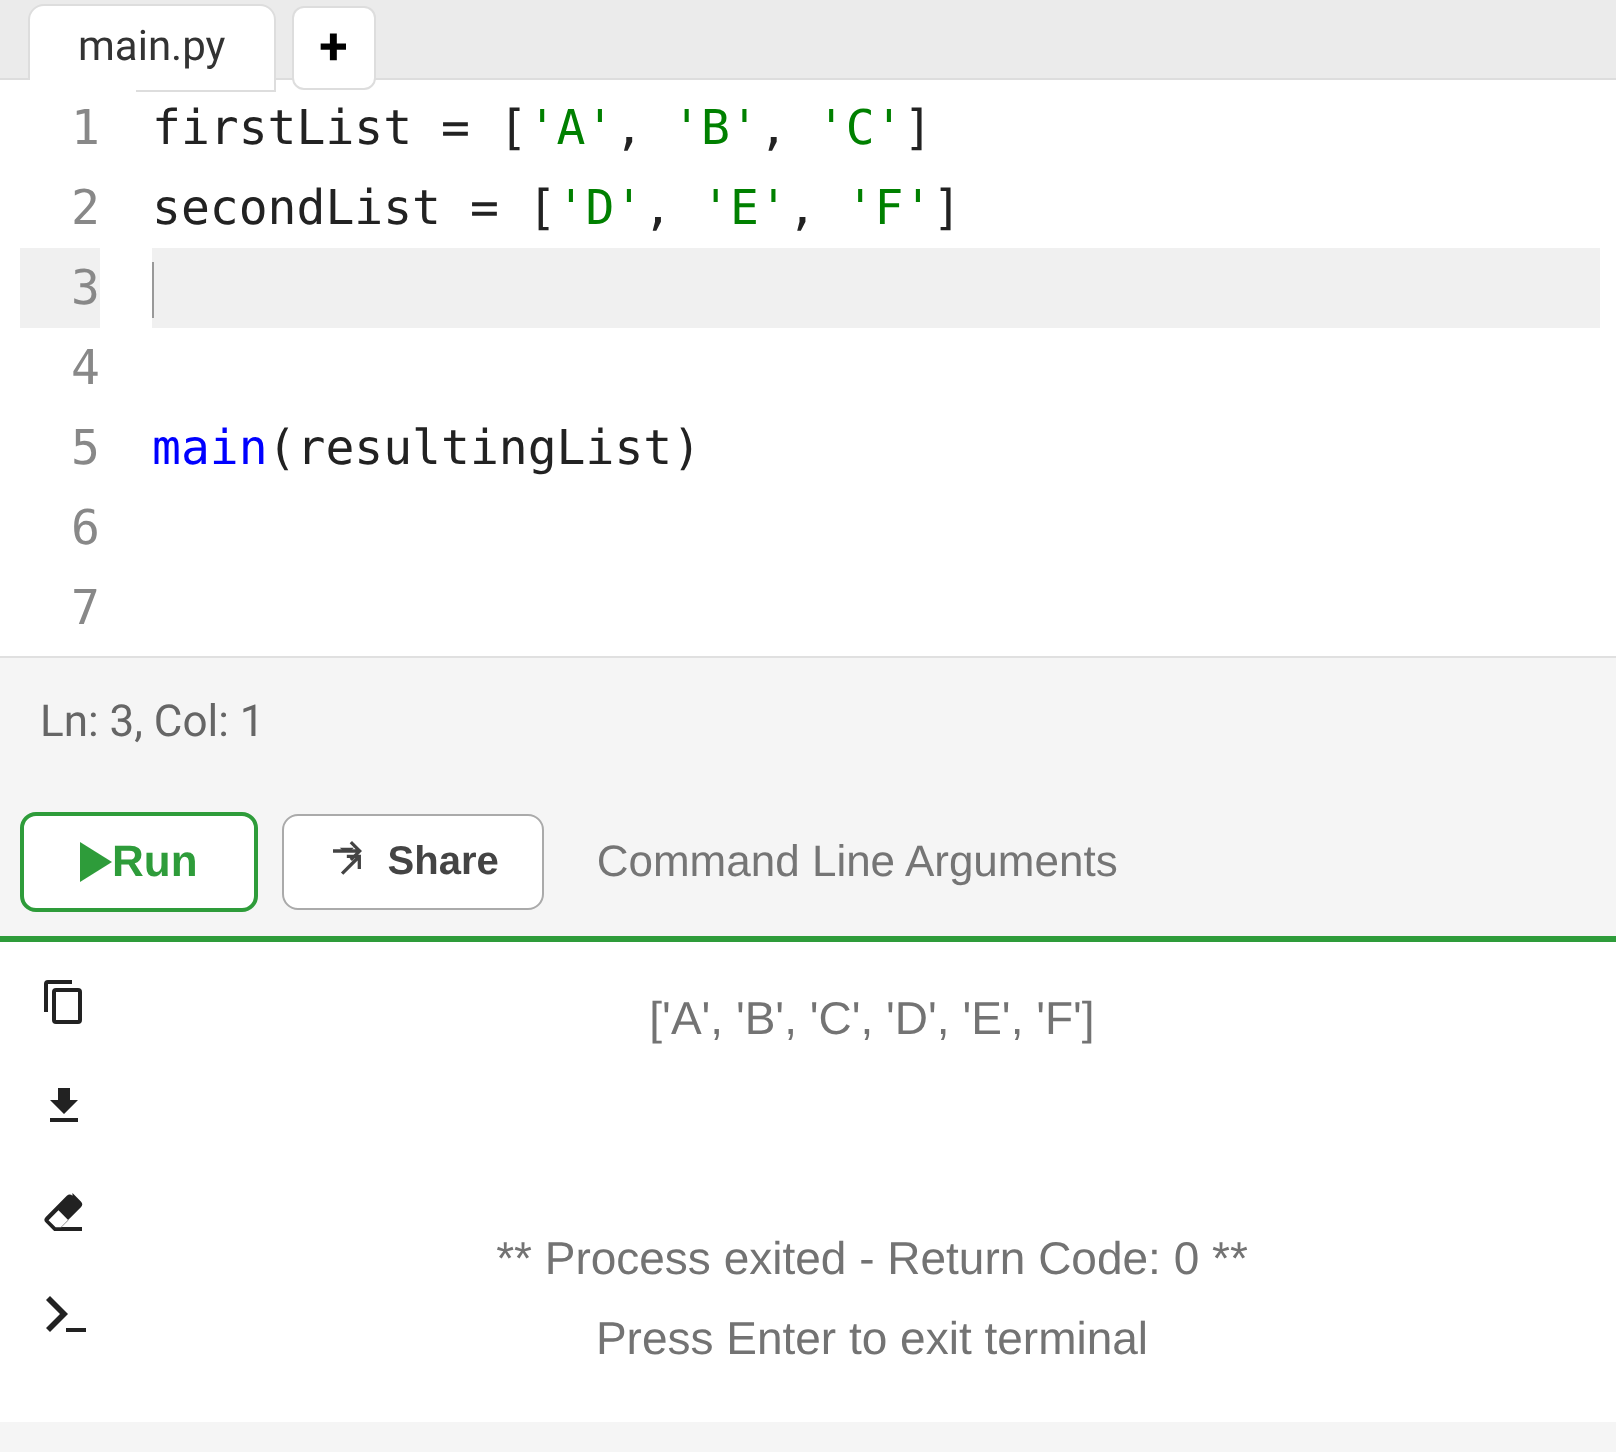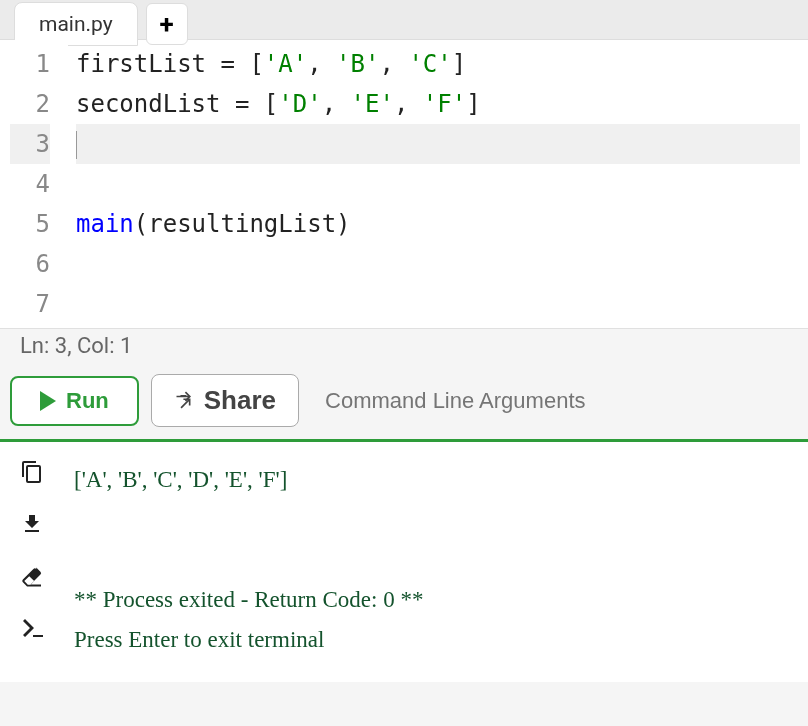--- a/index.html
+++ b/index.html
@@ -92,34 +92,33 @@
       display: inline-block;
       width: 1px;
       height: 28px;
       background: #999;
       vertical-align: middle;
     }
     .status-bar {
       background: #f5f5f5;
       color: #666;
       font-size: 22px;
-      padding: 4px 20px;
+      padding: 20px 20px;
       border-top: 1px solid #e0e0e0;
     }
     .toolbar {
       display: flex;
       align-items: center;
       gap: 12px;
       padding: 12px 10px;
       background: #f5f5f5;
     }
     .run-btn {
       display: flex;
       align-items: center;
-      gap: 10px;
       border: 2px solid #2e9c3a;
       background: #fff;
       color: #2e9c3a;
       font-weight: bold;
       font-size: 22px;
       padding: 10px 28px;
       border-radius: 8px;
       cursor: pointer;
     }
     .run-icon {
@@ -130,21 +129,21 @@
       border-bottom: 10px solid transparent;
     }
     .share-btn {
       display: flex;
       align-items: center;
       gap: 10px;
       border: 1px solid #aaa;
       background: #fff;
       color: #444;
       font-weight: bold;
-      font-size: 26px;
+      font-size: 20px;
       padding: 10px 22px;
       border-radius: 8px;
       cursor: pointer;
     }
     .share-icon svg {
       width: 20px;
       height: 20px;
       fill: #444;
     }
     .cli-input {
@@ -183,25 +182,26 @@
       justify-content: center;
     }
     .output-tool svg {
       width: 24px;
       height: 24px;
       fill: #222;
     }
     .output-content {
       flex: 1;
       padding: 18px 10px;
-      font-family: Liberation Serif, serif;
+      font-family: Liberation Sans, sans-serif;
       font-size: 23px;
       line-height: 40px;
-      color: #14532d;
+      color: #737373;
       white-space: pre;
+      text-align: center;
     }
   </style>
 </head>
 <body>
 
 <div class="tabs-bar">
   <div class="tab">main.py</div>
   <div class="tab-new">
     <span>+</span>
   </div>

